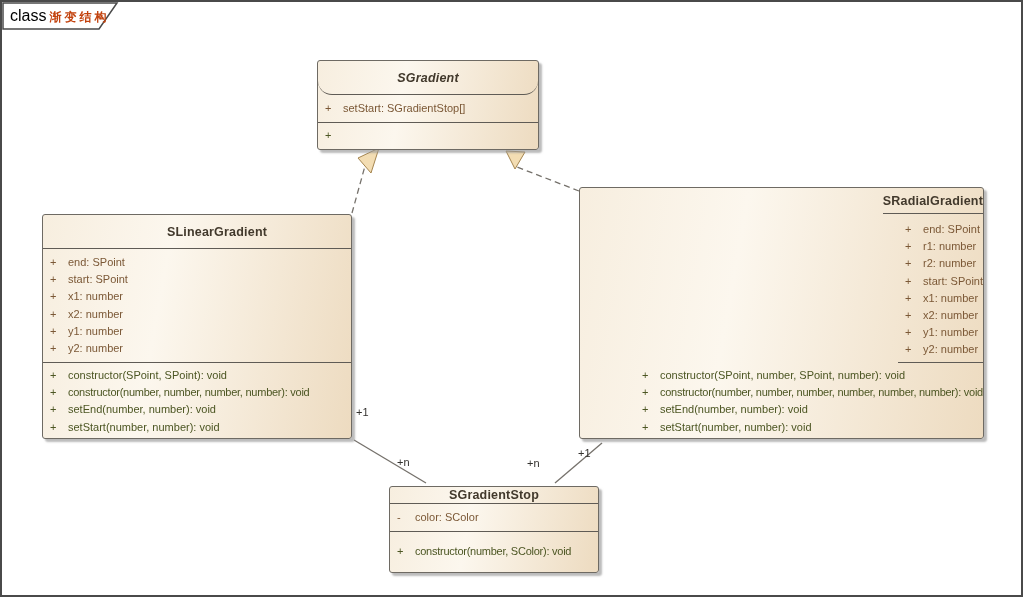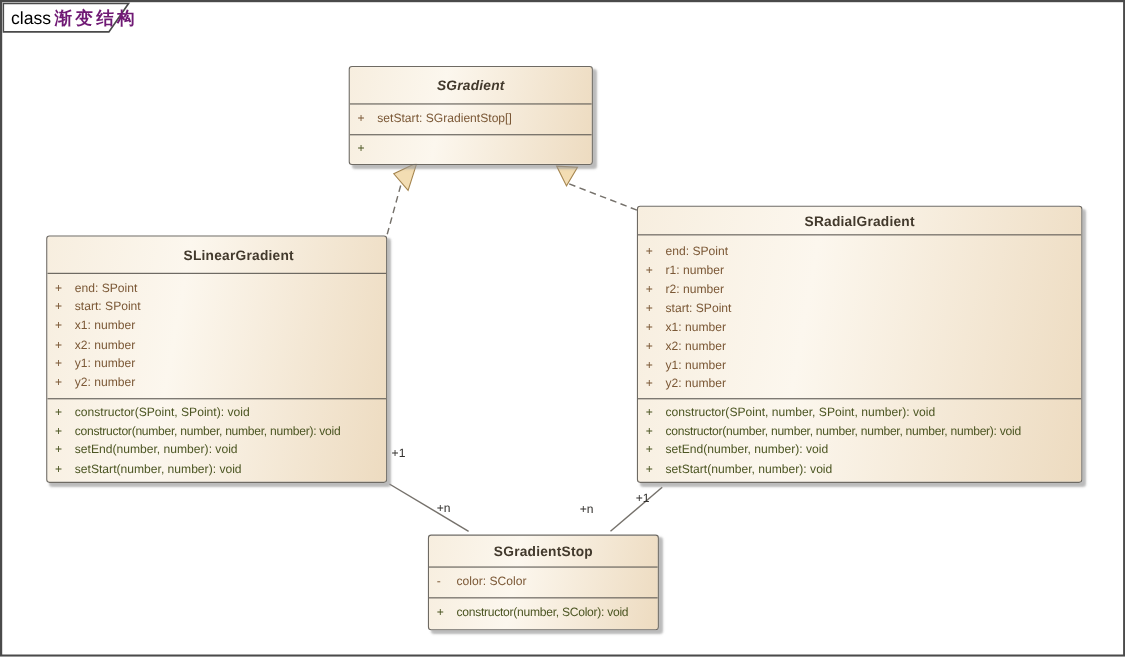--- a/index.html
+++ b/index.html
@@ -32,42 +32,42 @@
   .member.tight { letter-spacing:-0.25px; }
   .mult {
     position:absolute; z-index:3; font-size:11px; color:#33312e; background:transparent;
   }
   .frame-tab { position:absolute; left:0; top:0; z-index:4; width:130px; height:32px; }
   .frame-tab-text {
     position:absolute; left:8px; top:5px; z-index:5; display:flex; align-items:baseline; gap:3px;
     white-space:nowrap;
   }
   .frame-keyword { font-size:16px; color:#000; }
-  .frame-title { font-size:16px; font-weight:bold; color:#701a75; letter-spacing:3px;font-family:Liberation Serif, serif; }
+  .frame-title { font-size:12px; font-weight:bold; color:#c2410c; letter-spacing:3px;font-family:Liberation Serif, serif; }
 </style>
 </head>
 <body>
 
 <div class="canvas">
 
   <svg class="conn-layer" viewBox="0 0 1023 597" xmlns="http://www.w3.org/2000/svg">
 
     <path d="M350,211 L363,164" fill="none" stroke="#75716b" stroke-width="1.3" stroke-dasharray="6 4"></path>
     <polygon points="377,146 356,156 369,171" fill="#f3ddb3" stroke="#a5854f" stroke-width="1"></polygon>
 
     <path d="M577,189 L515,165" fill="none" stroke="#75716b" stroke-width="1.3" stroke-dasharray="6 4"></path>
     <polygon points="504,149 523,150 513,167" fill="#f3ddb3" stroke="#a5854f" stroke-width="1"></polygon>
 
     <path d="M352,438 L424,481" fill="none" stroke="#75716b" stroke-width="1.3"></path>
 
     <path d="M600,441 L553,481" fill="none" stroke="#75716b" stroke-width="1.3"></path>
   </svg>
 
   <div class="cls" style="left:315px; top:58px; width:222px; height:90px;">
-    <div class="cls-title abstract" style="height:34px;">SGradient</div>
+    <div class="cls-title abstract" style="height:34px;border-radius:14px;">SGradient</div>
     <div class="compart attrs vcenter" style="height:28px;">
       <div class="member attr">
           <span class="vis">+</span>
           <span>setStart: SGradientStop[]</span>
         </div>
     </div>
     <div class="compart vcenter grow">
       <div class="member meth tight">
           <span class="vis">+</span>
         </div>
@@ -115,21 +115,21 @@
           <span class="vis">+</span>
           <span>setEnd(number, number): void</span>
         </div>
       <div class="member meth">
           <span class="vis">+</span>
           <span>setStart(number, number): void</span>
         </div>
     </div>
   </div>
 
-  <div class="cls" style="left:577px; top:185px; width:405px; height:252px;">
+  <div class="cls" style="left:577px; top:185px; width:405px; height:252px;align-items:flex-end;">
     <div class="cls-title" style="height:26px;">SRadialGradient</div>
     <div class="compart attrs" style="height:149px; padding-top:7px;">
       <div class="member attr">
           <span class="vis">+</span>
           <span>end: SPoint</span>
         </div>
       <div class="member attr">
           <span class="vis">+</span>
           <span>r1: number</span>
         </div>
@@ -172,21 +172,21 @@
           <span>setEnd(number, number): void</span>
         </div>
       <div class="member meth">
           <span class="vis">+</span>
           <span>setStart(number, number): void</span>
         </div>
     </div>
   </div>
 
   <div class="cls" style="left:387px; top:484px; width:210px; height:87px;">
-    <div class="cls-title" style="height:29px;">SGradientStop</div>
+    <div class="cls-title" style="height:17px;">SGradientStop</div>
     <div class="compart attrs vcenter" style="height:28px;">
       <div class="member attr">
           <span class="vis">-</span>
           <span>color: SColor</span>
         </div>
     </div>
     <div class="compart vcenter grow">
       <div class="member meth tight">
           <span class="vis">+</span>
           <span>constructor(number, SColor): void</span>

